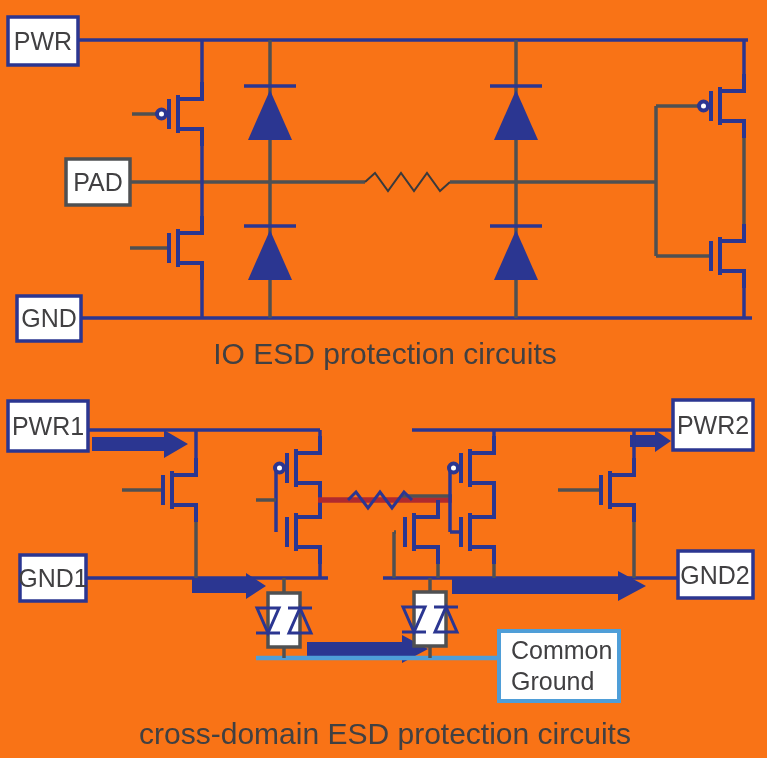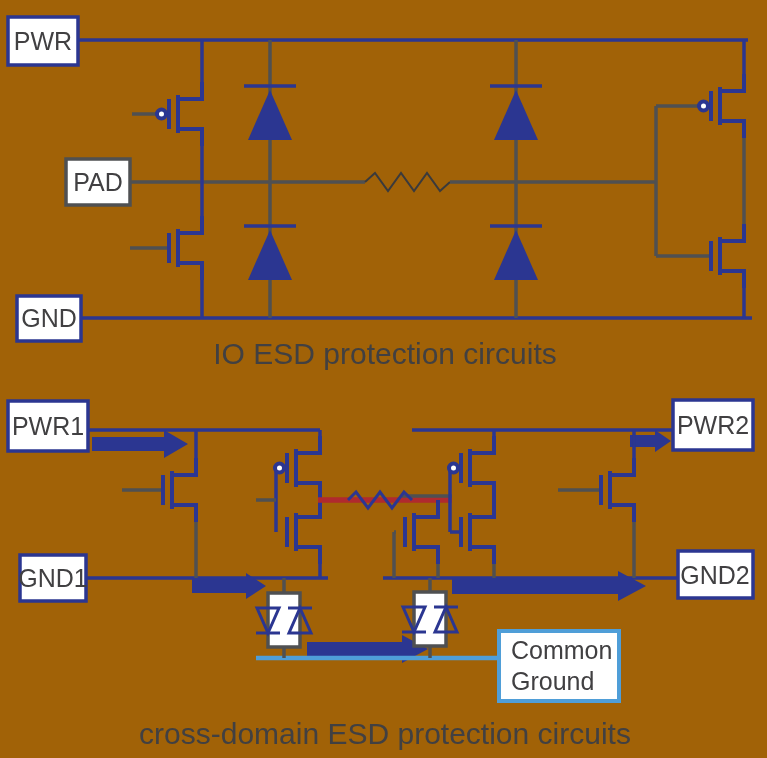--- a/index.html
+++ b/index.html
@@ -1,20 +1,20 @@
 <!DOCTYPE html>
 <html style="--navy: #2b3691; --wire-gray: #4f5052; --text-gray: #414042; --red: #b02a2e; --light-blue: #4f9ed8;"><head>
 <meta charset="utf-8">
 <style>
   :root{
     --navy:#2b3691; --wire-gray:#4f5052; --text-gray:#414042;
     --red:#b02a2e; --light-blue:#4f9ed8;
   }
   html,body{margin:0;padding:0;background:#ffffff;}
-  .stage{width:767px;height:758px;background:#a16207;position:relative;font-family:"Liberation Sans",sans-serif;}
+  .stage{width:767px;height:758px;background:#f97316;position:relative;font-family:"Liberation Sans",sans-serif;}
   svg{display:block;}
   .w-navy{stroke:var(--navy);stroke-width:3.5;fill:none;}
   .w-gray{stroke:var(--wire-gray);stroke-width:3.5;fill:none;}
   .w-thin{stroke:#3a3a3c;stroke-width:2;fill:none;}
   .box-navy{stroke:var(--navy);stroke-width:3.5;fill:#ffffff;}
   .box-gray{stroke:var(--wire-gray);stroke-width:3.5;fill:#ffffff;}
   .box-blue{stroke:var(--light-blue);stroke-width:4;fill:#ffffff;}
   .lbl{font-family:"Liberation Sans",sans-serif;font-size:25px;fill:var(--text-gray);}
   .lbl-mid{text-anchor:middle;}
   .title{font-family:"Liberation Sans",sans-serif;font-size:30px;fill:var(--text-gray);text-anchor:middle;}

